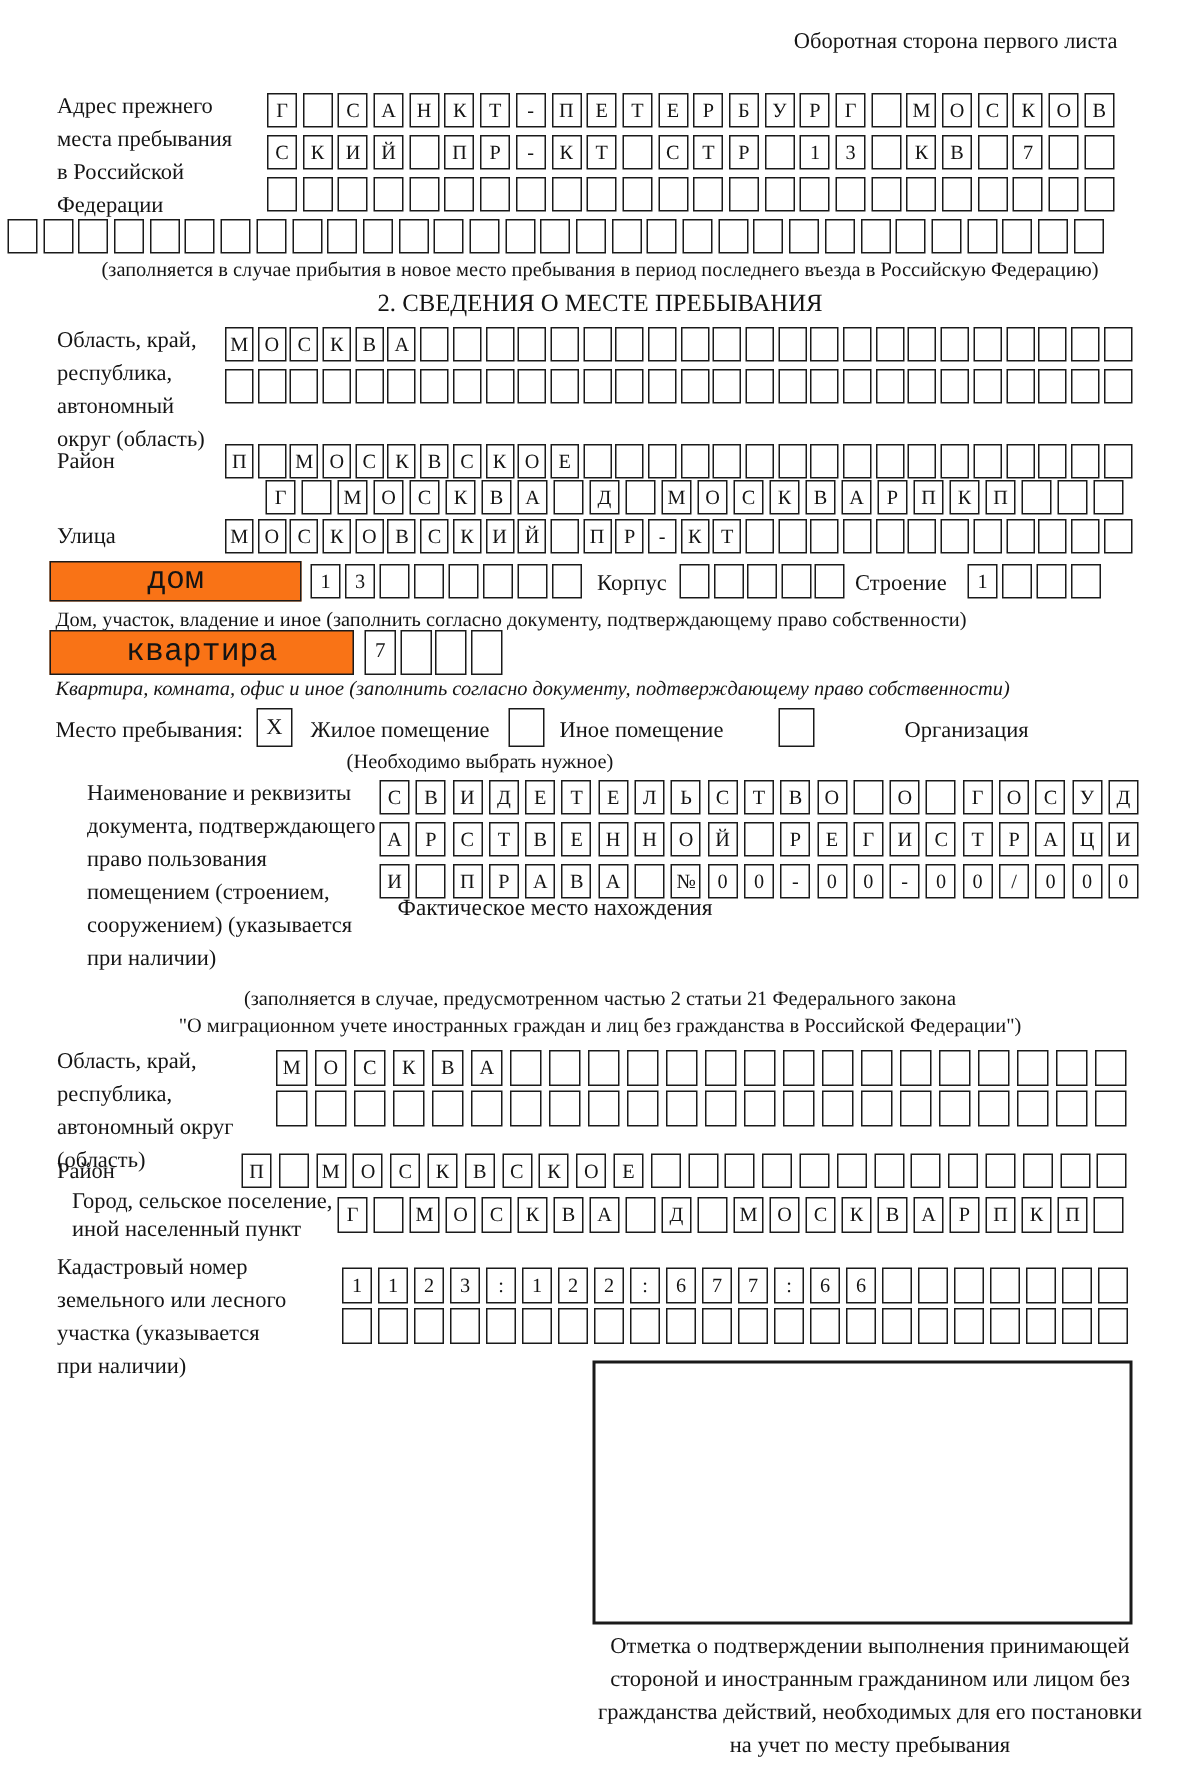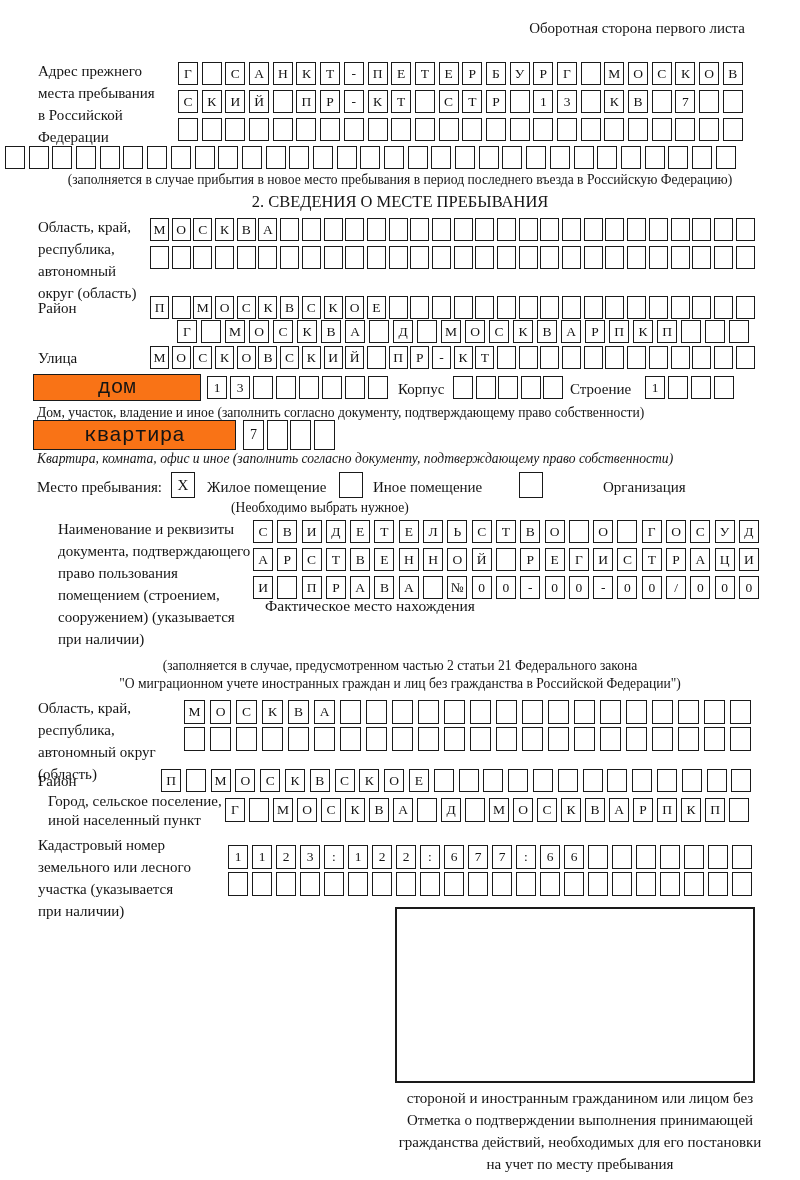--- a/index.html
+++ b/index.html
@@ -618,19 +618,19 @@
       <span class="cell"></span>
       <span class="cell"></span>
       <span class="cell"></span>
       <span class="cell"></span>
       <span class="cell"></span>
       <span class="cell"></span>
     </div>
 
   <div class="abs bigbox" style="left:395px;top:907px;width:360px;height:176px;"></div>
   <div class="abs center" style="left:370px;top:1087px;width:420px;">
+    <div class="confirm-line">Отметка о подтверждении выполнения принимающей</div>
     <div class="confirm-line">стороной и иностранным гражданином или лицом без</div>
-    <div class="confirm-line">Отметка о подтверждении выполнения принимающей</div>
     <div class="confirm-line">гражданства действий, необходимых для его постановки</div>
     <div class="confirm-line">на учет по месту пребывания</div>
   </div>
 
 </div>
 
 </body></html>

